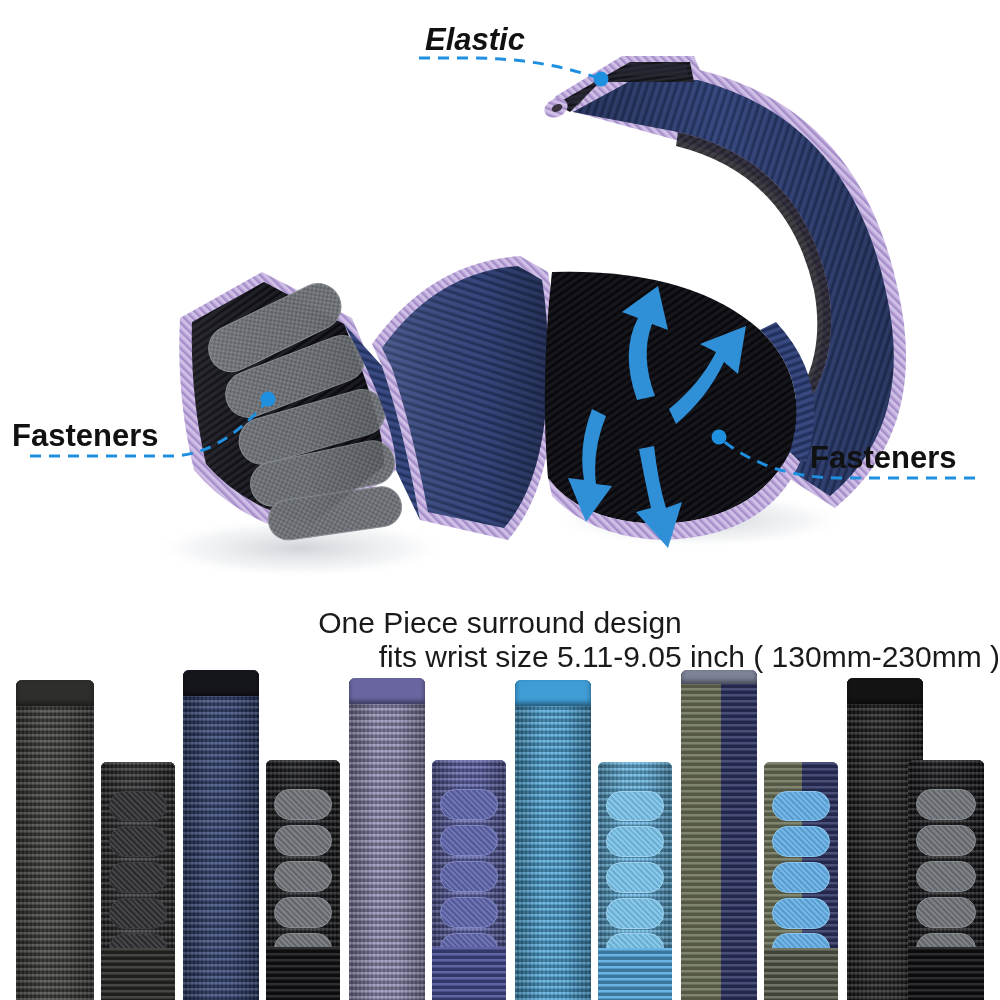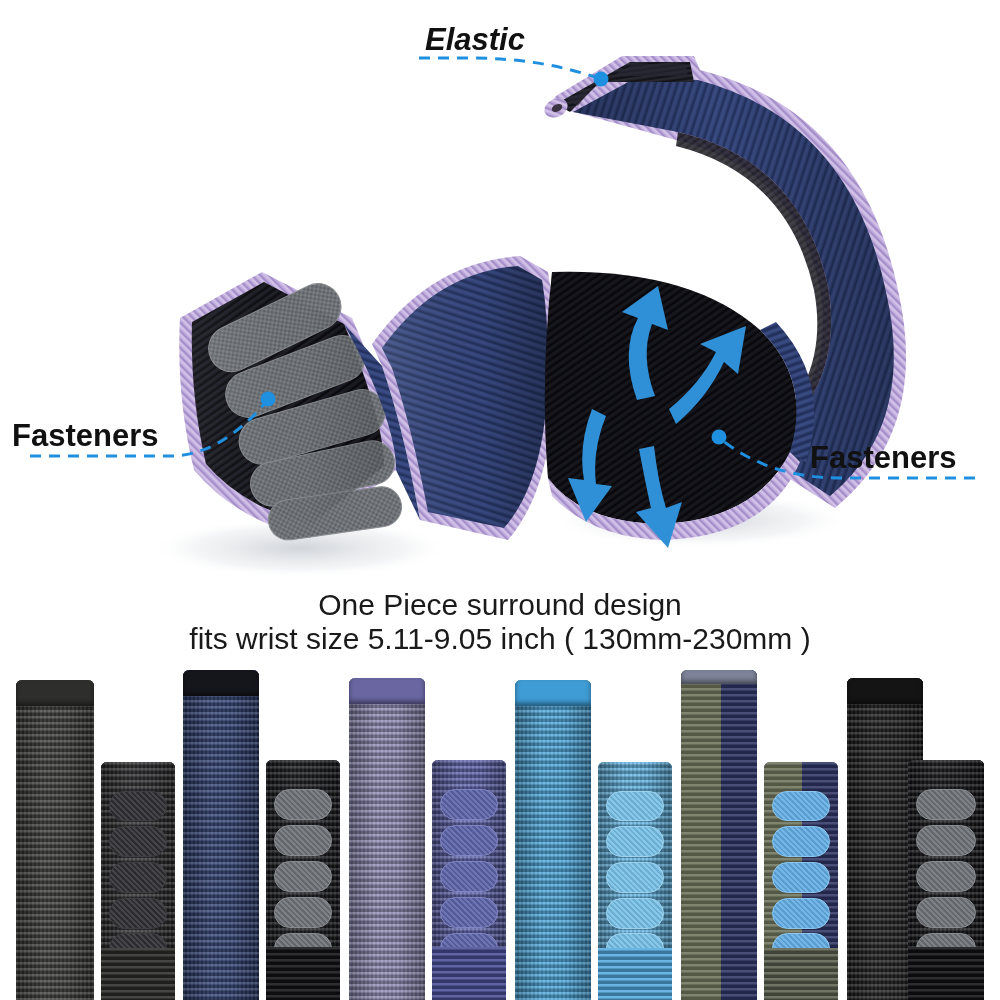--- a/index.html
+++ b/index.html
@@ -26,24 +26,24 @@
     font-family:"Liberation Sans", sans-serif;
   }
   #label-elastic    { left:425px; top:22px;  font-size:31px;font-style:italic; }
   #label-fasteners  { left:12px;  top:418px; font-size:31px;text-align:right; }
   #label-breathable { left:810px; top:440px; font-size:31px; }
 
   
   .caption {
     position:absolute; left:0; width:1000px; text-align:center;
     color:#1a1a1a; font-size:30px; line-height:33px;
-    font-family:"Liberation Sans", sans-serif; font-weight:normal;
+    font-family:"Liberation Sans", sans-serif; font-weight:normal;margin-top:18px;
   }
   #caption-line1 { top:588px; }
-  #caption-line2 { top:622px; }
+  #caption-line2 { top:622px;text-align:right; }
 
   
   .gallery { position:absolute; left:0; top:665px; width:1000px; height:335px; }
   .swatch { position:absolute; bottom:0; border-radius:6px 6px 0 0; overflow:hidden; }
   .weave {
     position:absolute; inset:0;
     background-repeat:repeat;
   }
   .pads { position:absolute; left:0; right:0; top:0; bottom:0; }
   .pad {

